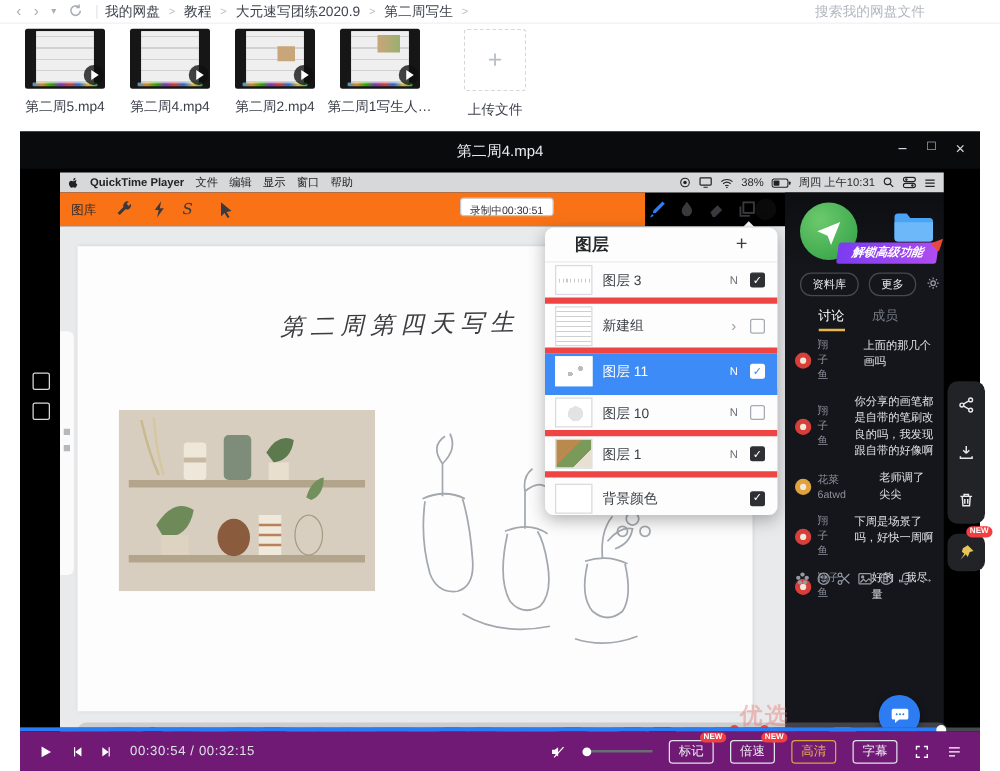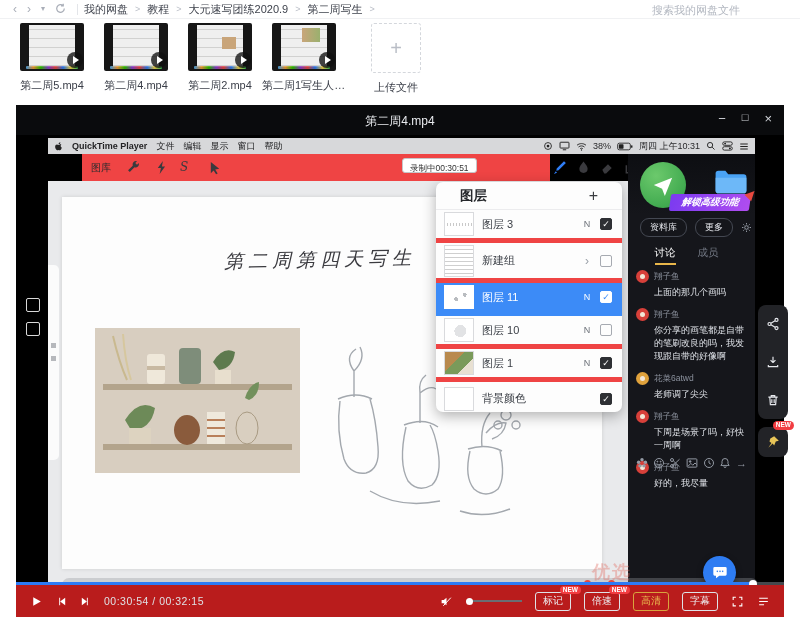--- a/index.html
+++ b/index.html
@@ -44,21 +44,21 @@
   .video { position:absolute; left:0; top:30px; width:768px; height:453px; background:#000; overflow:hidden; }
 
   
   .menubar { position:absolute; left:32px; top:3px; width:707px; height:16px; background:#d7d8da;
     display:flex; align-items:center; font-size:9px; color:#232325; padding:0 6px; gap:9px; }
   .menubar .app { font-weight:bold; }
   .mb-right { margin-left:auto; display:flex; align-items:center; gap:6px; color:#2a2a2c; }
   .mb-right svg { display:block; }
 
   
-  .ptoolbar { position:absolute; left:32px; top:19px; width:468px; height:27px; background:#ef4444;margin-left:34px; }
+  .ptoolbar { position:absolute; left:32px; top:19px; width:468px; height:27px; background:#f97316; }
   .ptoolbar .lbl { position:absolute; left:9px; top:7px; font-size:10px; color:#2c2c2e; }
   .ticon { position:absolute; top:6px; width:15px; height:15px; color:#3a3a3e; }
   .recpill { position:absolute; left:320px; top:4px; height:15px; background:#fff; border:1px solid #c6c6c8; border-radius:3px;
     display:flex; align-items:center; gap:4px; padding:0 7px; font-size:8.5px; color:#333;flex-direction:column; }
   .recdot { width:5px; height:5px; border-radius:50%; background:#e33; }
   .colordot { position:absolute; left:556px; top:5px; width:17px; height:17px; border-radius:50%; background:#0a0a0a; }
   .layerptr { position:absolute; left:545px; top:23px; width:0; height:0; border-left:6px solid transparent; border-right:6px solid transparent; border-bottom:6px solid #fdfdfd; }
 
   
   .canvas { position:absolute; left:32px; top:46px; width:580px; height:407px; background:#e9eaec; }
@@ -107,21 +107,21 @@
     display:flex; align-items:center; justify-content:center; border-radius:2px; }
   .promo::after { content:""; position:absolute; right:-5px; top:-4px; width:0; height:0;
     border-left:5px solid transparent; border-right:5px solid transparent; border-bottom:9px solid #e8493f; transform:rotate(40deg); }
   .pillrow { position:absolute; left:12px; top:64px; display:flex; gap:8px; align-items:center; width:108px; }
   .pill { border:1px solid #444852; border-radius:9px; color:#e6e8ee; font-size:9px; padding:2px 9px; white-space:nowrap; }
   .gearbtn { margin-left:auto; color:#9aa0ab; }
   .tabs { position:absolute; left:0; top:92px; width:117px; display:flex; justify-content:center; gap:22px; font-size:10.5px; }
   .tab-on { color:#fff; border-bottom:2px solid #e8b64a; padding-bottom:3px; }
   .tab-off { color:#757b87; }
   .msgs { position:absolute; left:8px; top:116px; width:111px; display:flex; flex-direction:column; gap:9px; }
-  .msg { display:flex; flex-direction:column; gap:3px; }
+  .msg { display:flex; gap:3px; }
   .mhead { display:flex; align-items:center; gap:5px; }
   .avatar { width:13px; height:13px; border-radius:50%; background:#d7403a; position:relative; flex-shrink:0; }
   .avatar::after { content:""; position:absolute; left:4px; top:4px; width:5px; height:5px; border-radius:50%; background:#f3e7d7; }
   .avatar.gold { background:#e0a23c; }
   .mname { font-size:8.5px; color:#8b919d; }
   .mtext { font-size:9px; color:#dde0e6; line-height:13px; padding-left:18px; }
   .chatstrip { position:absolute; left:8px; top:303px; width:111px; display:flex; justify-content:space-between; align-items:center; color:#959ba6; font-size:11px; }
   .chatstrip svg { display:block; }
 
   
@@ -145,21 +145,21 @@
     display:flex; flex-direction:column; align-items:center; justify-content:space-around; color:#e6e8ec; }
   .pinbox { position:absolute; left:742px; top:322px; width:30px; height:30px; background:#222327; border-radius:8px;
     display:flex; align-items:center; justify-content:center; color:#e8c558; }
   .newbadge { position:absolute; background:#f23d41; color:#fff; font-size:6.5px; font-weight:bold;
     padding:1px 3px; border-radius:5px; line-height:1; }
 
   
   .seek { position:absolute; left:0; top:477px; width:768px; height:3px; background:#45484d; }
   .seek .played { height:3px; background:#2c7bf6; position:relative; }
   .seek .knob { position:absolute; right:-4px; top:-2.5px; width:8px; height:8px; border-radius:50%; background:#fff; }
-  .controls { position:absolute; left:0; top:480px; width:768px; height:32px; background:#b91c1c;
+  .controls { position:absolute; left:0; top:480px; width:768px; height:32px; background:#701a75;
     display:flex; align-items:center; padding:0 14px; gap:13px; color:#e2e4e8; }
   .controls .time { font-size:10.5px; color:#dfe1e5; letter-spacing:.5px; }
   .spacer { flex:1; }
   .vslider { width:56px; height:2px; background:#6a6d72; position:relative; }
   .vslider .vknob { position:absolute; left:0; top:-2.5px; width:7px; height:7px; border-radius:50%; background:#fff; }
   .pbtn { position:relative; border:1px solid #dfe2e7; border-radius:3px; font-size:10px; color:#eef0f3; padding:1.5px 7px; white-space:nowrap; }
   .pbtn.gold { border-color:#d9a43e; color:#e9b64d; }
   .pbtn .newbadge { top:-7px; right:-11px; }
   .cicon { display:flex; align-items:center; }
 </style>

